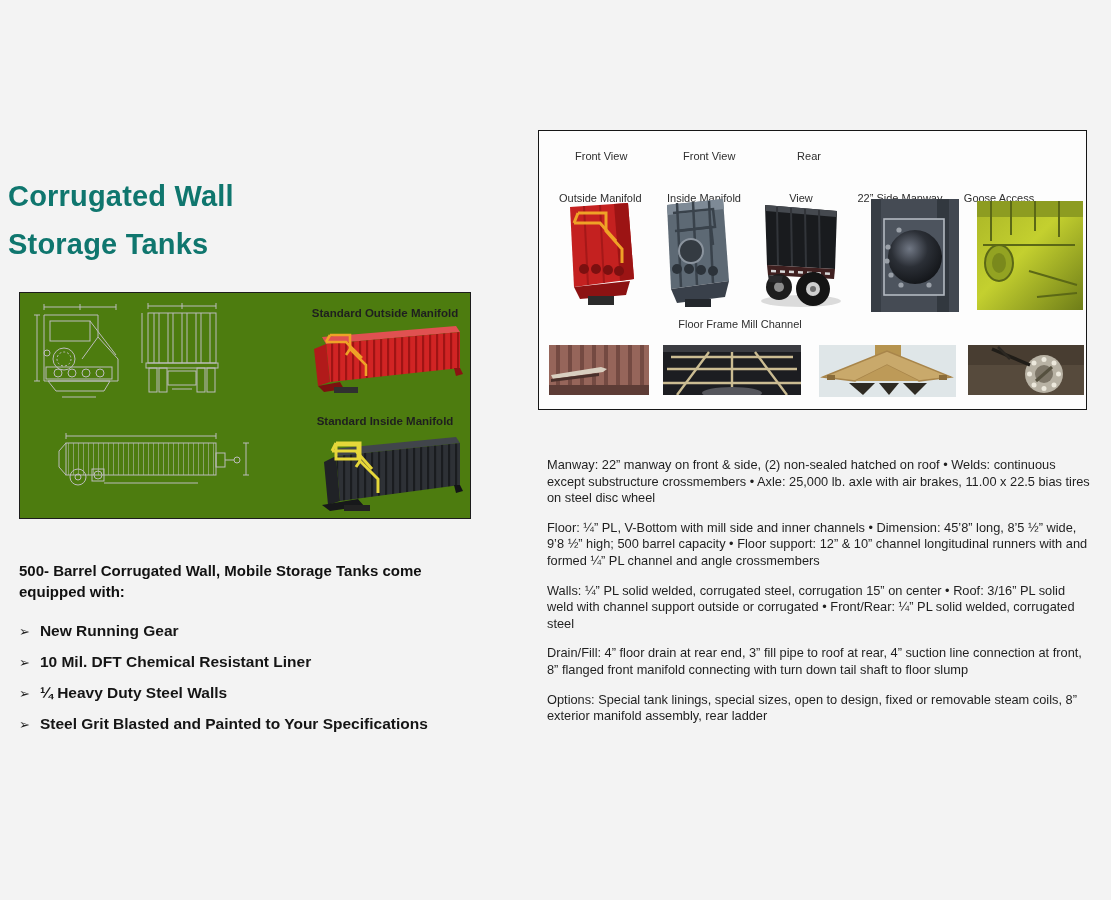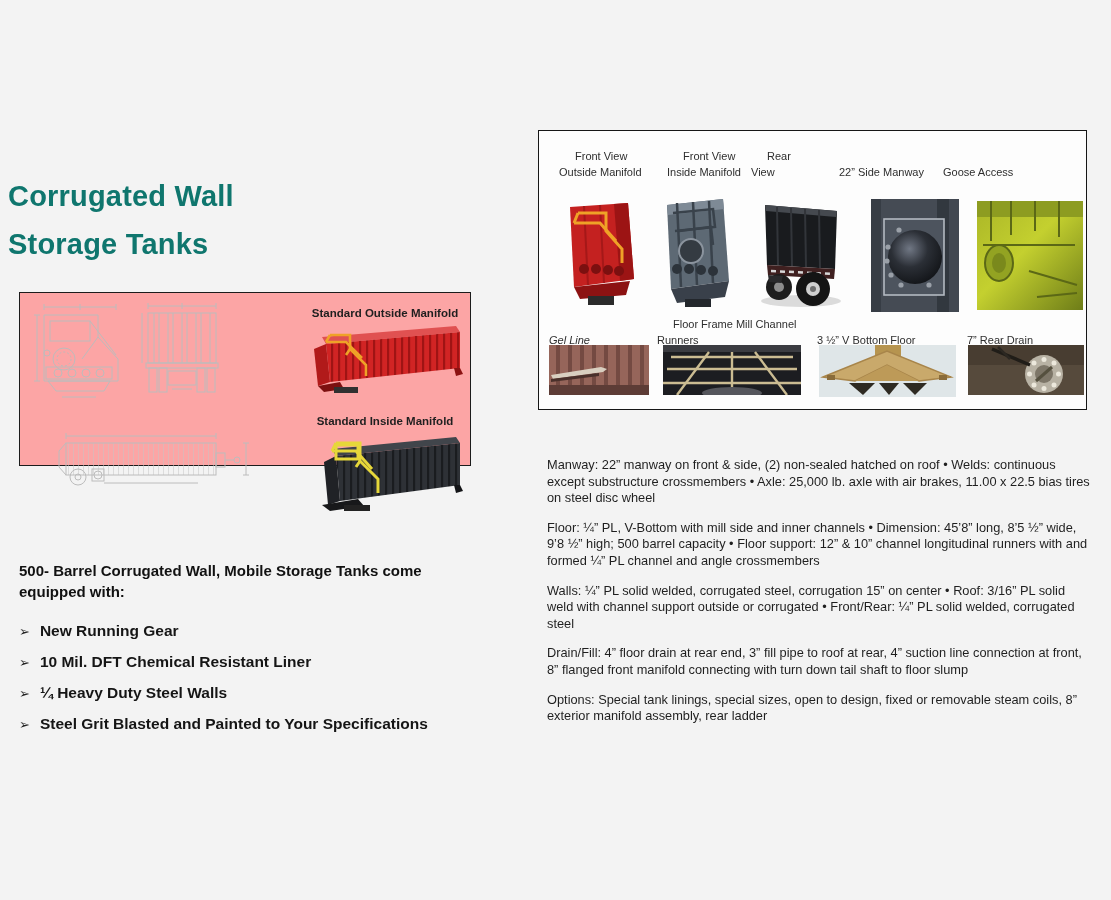--- a/index.html
+++ b/index.html
@@ -8,43 +8,43 @@
   .page {
     position:relative; width:1111px; height:900px;
     background:#f3f3f3; overflow:hidden; margin:0 auto;
   }
 
   
   .title { position:absolute; left:8px; top:172px; font-size:29px; font-weight:700;
            color:#0f766e; line-height:48px; letter-spacing:0.2px; }
 
   
-  .left-figure { position:absolute; left:19px; top:292px; width:452px; height:174px;
-                 background:#fca5a5; border:1.5px solid #1c1c1c; }
+  .left-figure { position:absolute; left:19px; top:292px; width:452px; height:227px;
+                 background:#4d7c0f; border:1.5px solid #1c1c1c; }
   .left-figure svg { position:absolute; }
   .fig-label { position:absolute; font-size:11.5px; font-weight:600; color:#1f1f1f;
                text-align:center; white-space:nowrap; }
 
   
   .equipped { position:absolute; left:19px; top:560px; width:470px; color:#111; }
   .equipped-heading { font-size:15px; font-weight:700; line-height:21px; }
   .equipped-list { list-style:none; margin-top:20px; }
   .equipped-list li { display:flex; gap:10px; align-items:baseline;
                       font-size:15.5px; font-weight:700; margin-bottom:13px; color:#151515; }
   .bullet-glyph { font-size:13px; font-weight:400; color:#222; }
 
   
   .gallery { position:absolute; left:538px; top:130px; width:549px; height:280px;
              background:#fdfdfd; border:1.5px solid #161616; }
   .g-label { position:absolute; font-size:11px; line-height:15.5px; color:#2e2e2e; }
   .g-label .l1 { min-height:15.5px; display:block;padding-left:16px; }
-  .g-label .l2 { display:block; }
+  .g-label .l2 { display:block;margin-top:26px; }
   .g-photo { position:absolute; }
   .g-photo svg { display:block; width:100%; height:100%; }
-  .tc { }
+  .tc { text-align:center; }
 
   
   .specs { position:absolute; left:547px; top:457px; width:547px; color:#1f1f1f; }
   .specs p { font-size:12.8px; line-height:16.6px; margin-bottom:13px; }
   .specs sup { font-size:9px; vertical-align:super; line-height:0; }
 </style>
 </head>
 <body>
 
 <div class="page">

